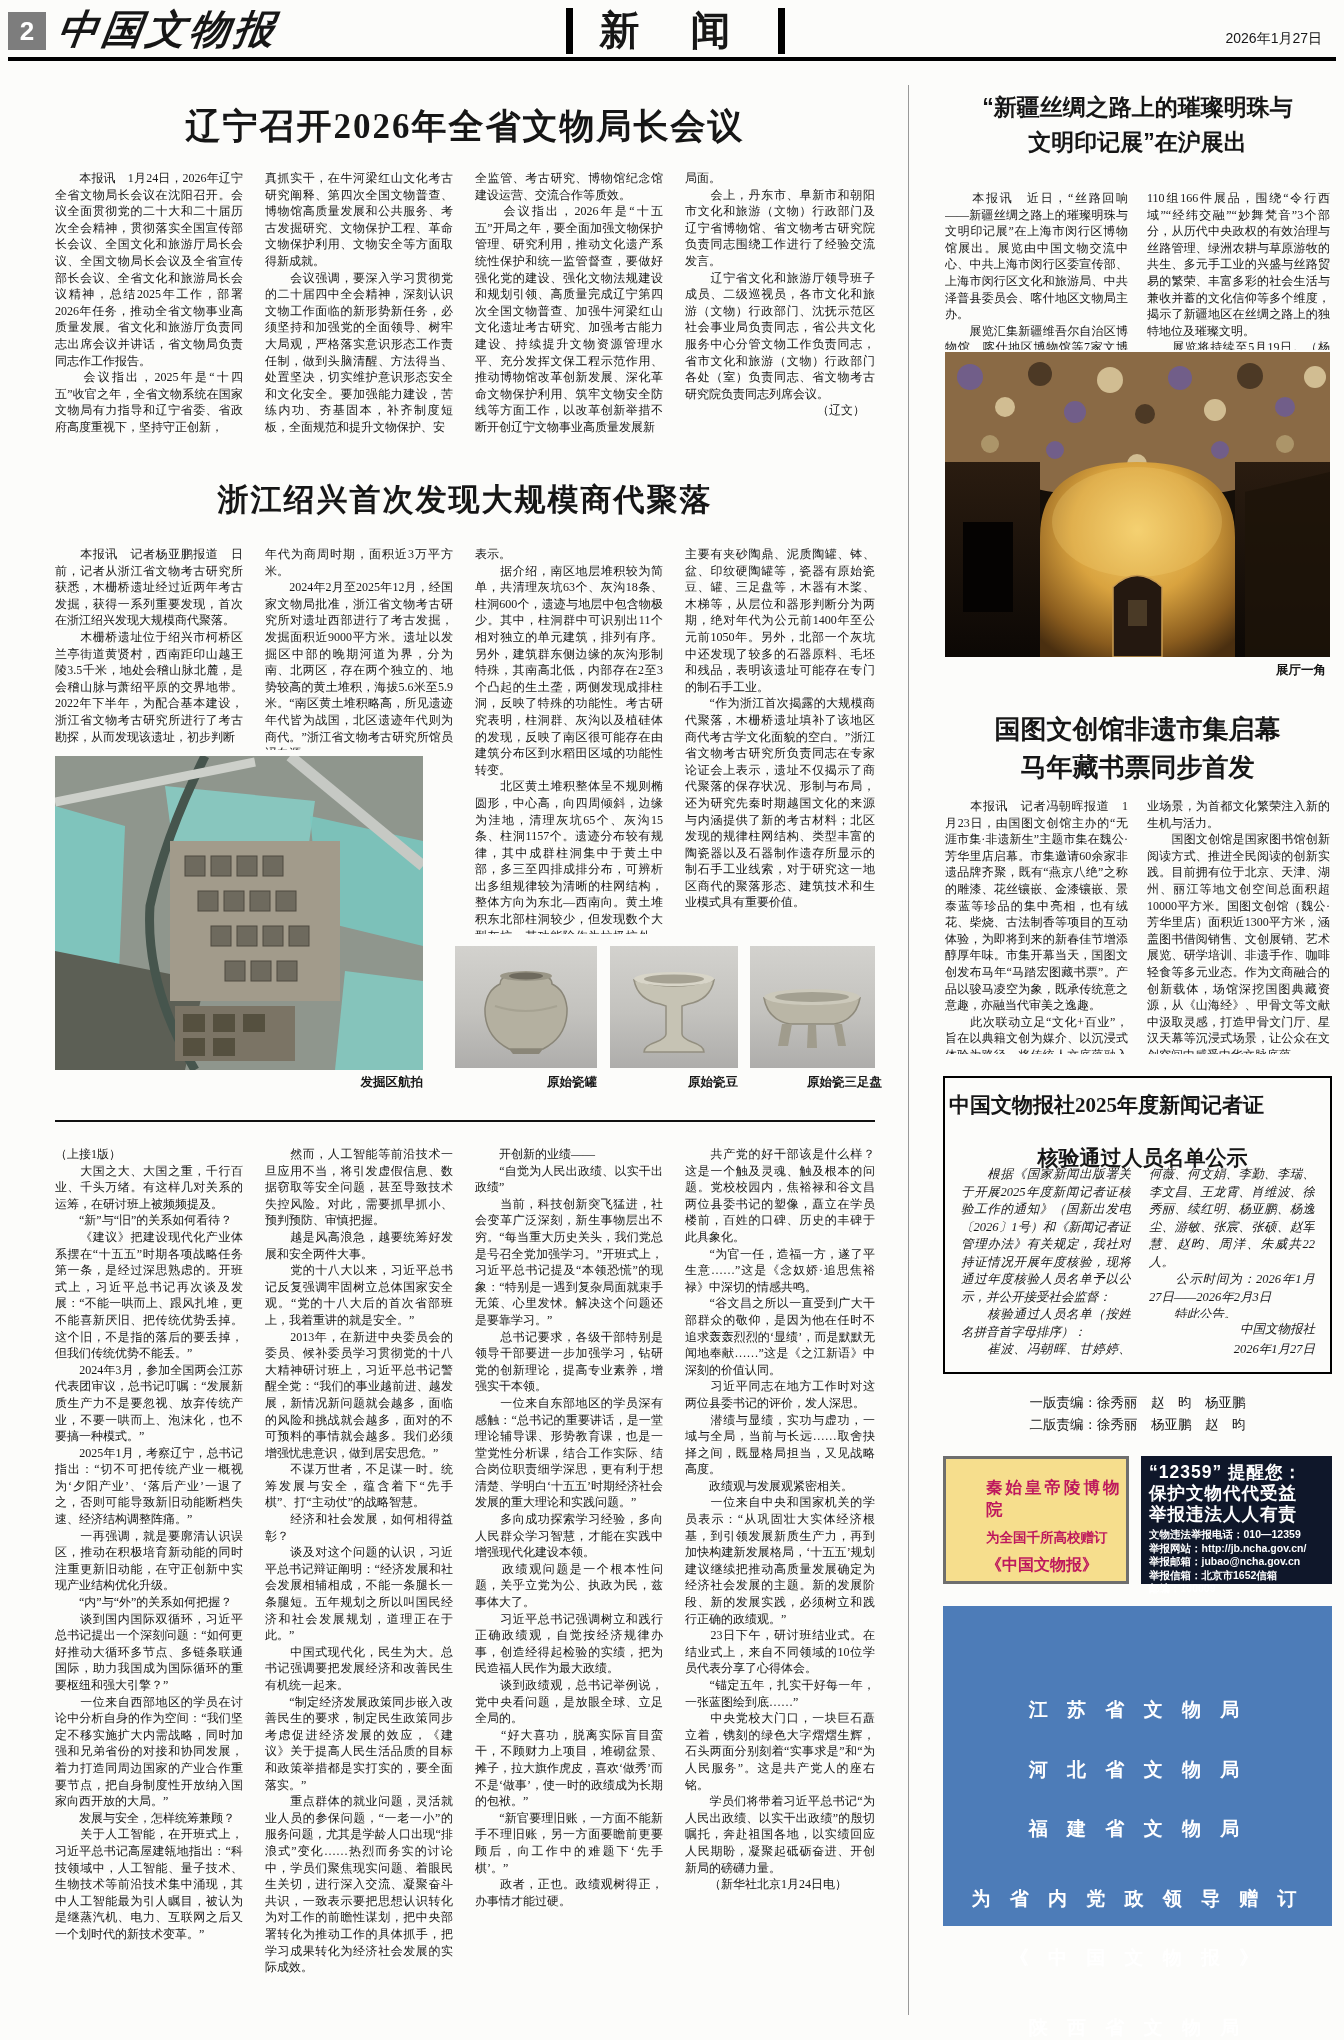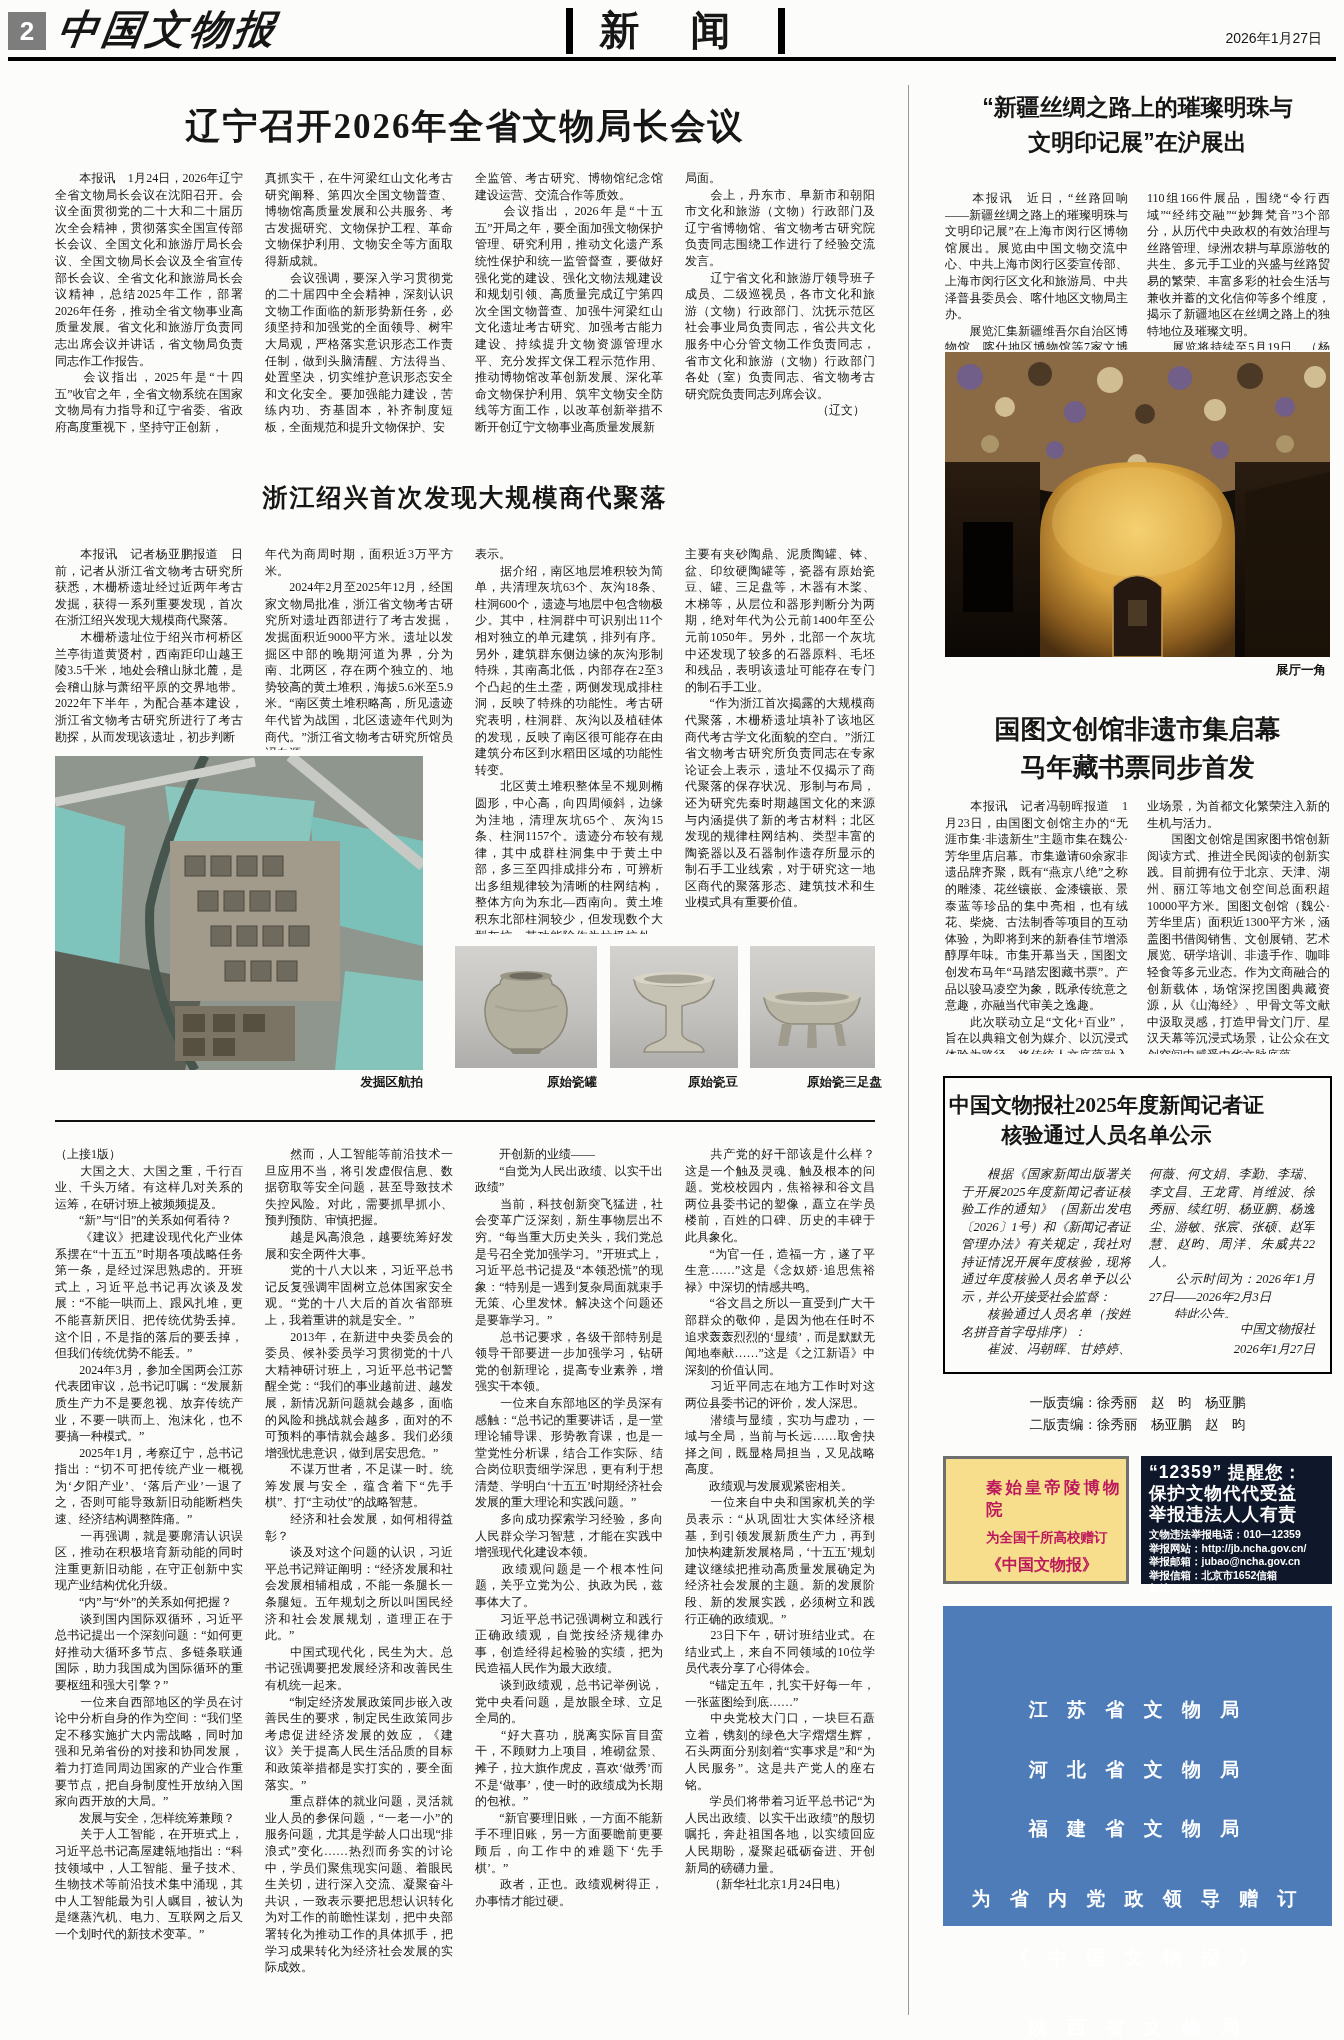--- a/index.html
+++ b/index.html
@@ -12,21 +12,21 @@
   .masthead{left:58px;top:6px;font:italic 900 40px/48px "Liberation Serif",serif;letter-spacing:4px;transform:skewX(-8deg);}
   .secttitle{left:560px;top:6px;width:230px;text-align:center;
              font:900 40px/48px "Liberation Sans","DejaVu Sans",sans-serif;letter-spacing:20px;}
   .sectbar{top:8px;width:7px;height:46px;background:#000;}
   .date{right:22px;top:30px;font:14px/16px "Liberation Sans",sans-serif;}
   .toprule{left:8px;top:57px;width:1328px;height:4px;background:#000;}
   .vdiv{left:908px;top:85px;width:1px;height:1930px;background:#999;}
   
   .h-main{width:820px;text-align:center;font-weight:bold;}
   .h1a{left:55px;top:98px;font-size:35px;line-height:58px;letter-spacing:2px;}
-  .h2a{left:55px;top:474px;font-size:25px;line-height:52px;letter-spacing:2px;font-family:Liberation Mono, monospace;}
+  .h2a{left:55px;top:474px;font-size:31px;line-height:52px;letter-spacing:2px;}
   .h-right{left:945px;width:385px;text-align:center;font-weight:bold;
            font-family:"Liberation Sans","DejaVu Sans",sans-serif;}
   .xjh{top:90px;font-size:23px;line-height:35px;}
   .gth{top:710px;font-size:26px;line-height:38px;}
   
   .col{font-size:12px;line-height:16.6px;text-align:justify;white-space:pre-line;overflow:hidden;}
   .kai{font-style:italic;font-size:12.5px;line-height:17.5px;}
   .cap{font:bold 12.5px/16px "Liberation Sans","DejaVu Sans",sans-serif;text-align:right;}
   .rule2{left:55px;top:1120px;width:820px;height:2px;background:#111;}
   
@@ -260,21 +260,21 @@
 
   <div class="abs h-right gth">国图文创馆非遗市集启幕</div>
   <div class="abs h-right gth" style="top:748px;">马年藏书票同步首发</div>
   <div class="abs col" style="left:945px;top:798px;width:183px;height:256px;">　　本报讯　记者冯朝晖报道　1月23日，由国图文创馆主办的“无涯市集·非遗新生”主题市集在魏公·芳华里店启幕。市集邀请60余家非遗品牌齐聚，既有“燕京八绝”之称的雕漆、花丝镶嵌、金漆镶嵌、景泰蓝等珍品的集中亮相，也有绒花、柴烧、古法制香等项目的互动体验，为即将到来的新春佳节增添醇厚年味。市集开幕当天，国图文创发布马年“马踏宏图藏书票”。产品以骏马凌空为象，既承传统意之意趣，亦融当代审美之逸趣。
 　　此次联动立足“文化+百业”，旨在以典籍文创为媒介、以沉浸式体验为路径，将传统人文底蕴融入现代商</div>
   <div class="abs col" style="left:1147px;top:798px;width:183px;height:256px;">业场景，为首都文化繁荣注入新的生机与活力。
 　　国图文创馆是国家图书馆创新阅读方式、推进全民阅读的创新实践。目前拥有位于北京、天津、湖州、丽江等地文创空间总面积超10000平方米。国图文创馆（魏公·芳华里店）面积近1300平方米，涵盖图书借阅销售、文创展销、艺术展览、研学培训、非遗手作、咖啡轻食等多元业态。作为文商融合的创新载体，场馆深挖国图典藏资源，从《山海经》、甲骨文等文献中汲取灵感，打造甲骨文门厅、星汉天幕等沉浸式场景，让公众在文创空间中感受中华文脉底蕴。</div>
 
   <div class="abs nbox"></div>
   <div class="abs ntitle" style="top:1090px;">中国文物报社2025年度新闻记者证</div>
-  <div class="abs ntitle" style="top:1120px;">核验通过人员名单公示</div>
+  <div class="abs ntitle" style="top:1143px;margin-left:36px;">核验通过人员名单公示</div>
   <div class="abs col kai" style="left:961px;top:1166px;width:170px;height:192px;">　　根据《国家新闻出版署关于开展2025年度新闻记者证核验工作的通知》（国新出发电〔2026〕1号）和《新闻记者证管理办法》有关规定，我社对持证情况开展年度核验，现将通过年度核验人员名单予以公示，并公开接受社会监督：
 　　核验通过人员名单（按姓名拼音首字母排序）：
 　　崔波、冯朝晖、甘婷婷、郭晓蕊、</div>
   <div class="abs col kai" style="left:1149px;top:1166px;width:166px;height:152px;">何薇、何文娟、李勤、李瑞、李文昌、王龙霄、肖维波、徐秀丽、续红明、杨亚鹏、杨逸尘、游敏、张宸、张硕、赵军慧、赵昀、周洋、朱威共22人。
 　　公示时间为：2026年1月27日——2026年2月3日
 　　特此公告。
 　　国家新闻出版署监督电话：010—83138489</div>
   <div class="abs kai" style="left:1149px;top:1320px;width:166px;text-align:right;font-size:12.5px;line-height:18px;">中国文物报社</div>
   <div class="abs kai" style="left:1149px;top:1340px;width:166px;text-align:right;font-size:12.5px;line-height:18px;">2026年1月27日</div>
 

